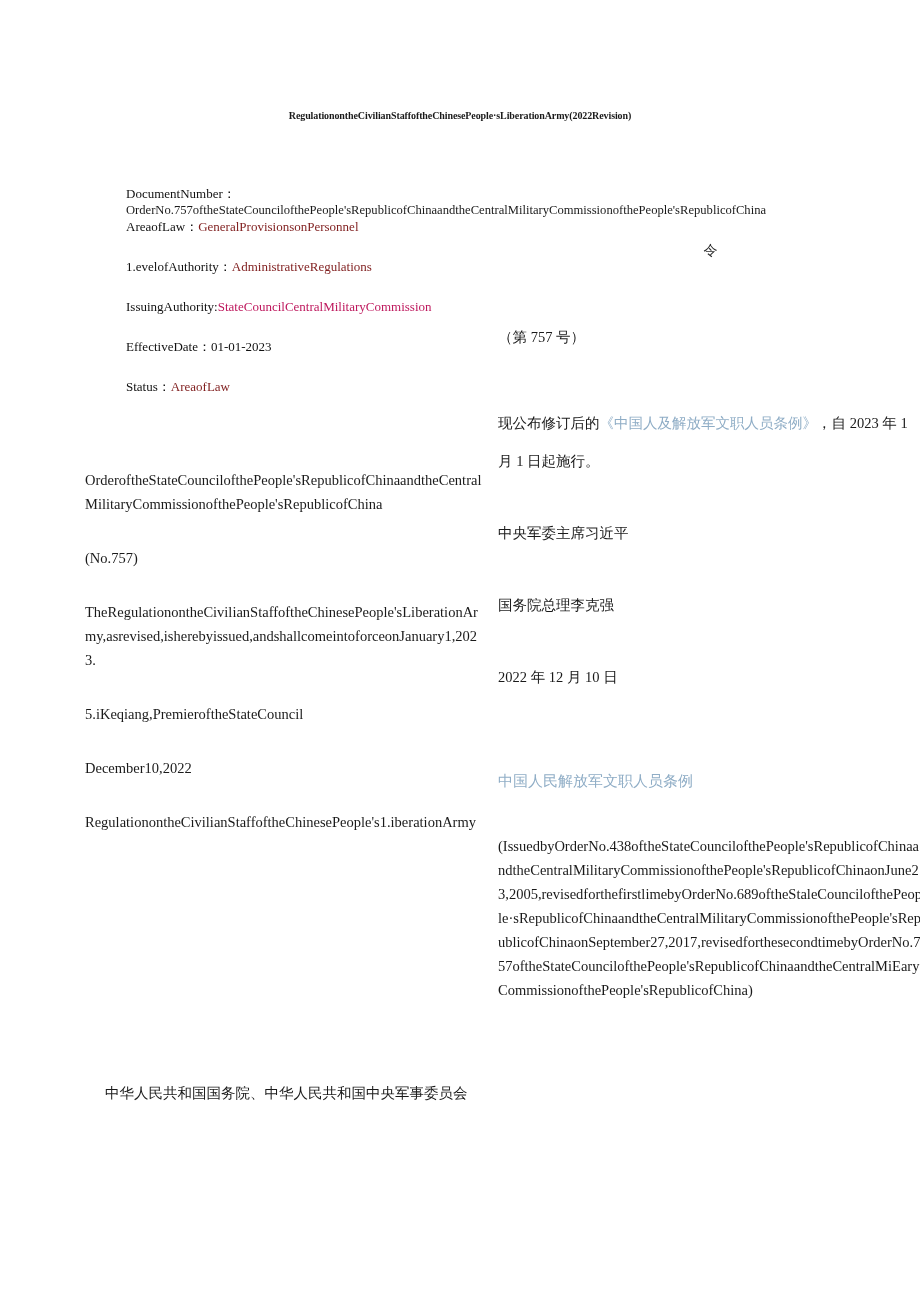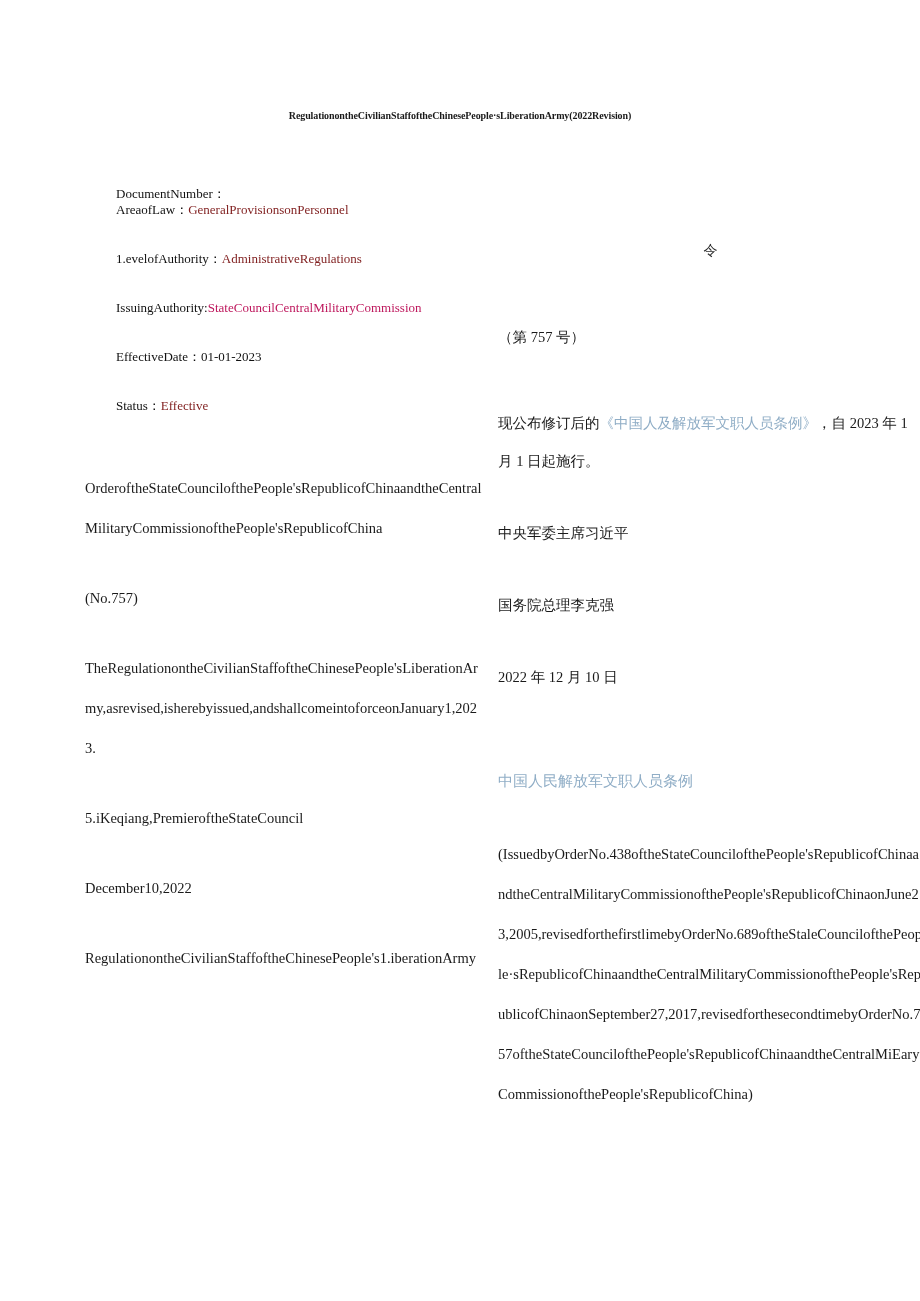--- a/index.html
+++ b/index.html
@@ -30,32 +30,32 @@
     text-align: center;
     font-weight: bold;
     font-size: 10px;
     letter-spacing: -0.1px;
     color: #1a1a1a;
   }
 
   
   .meta-block {
     position: absolute;
-    left: 116px;
+    left: 126px;
     top: 186px;
     width: 730px;
   }
   .meta-row {
     font-size: 13px;
     line-height: 16px;
     color: #1a1a1a;
     white-space: nowrap;
   }
   .meta-row.spaced {
-    margin-top: 33px;
+    margin-top: 24px;
   }
   .meta-label {
     color: #111111;
   }
   .meta-value {
     color: #111111;
   }
   .meta-link {
     color: #7f1d1d;
   }
@@ -78,21 +78,21 @@
   }
   .col-right {
     position: absolute;
     left: 498px;
     top: 232px;
     width: 425px;
   }
 
   .para {
     font-size: 14.5px;
-    line-height: 40px;
+    line-height: 24px;
     color: #1a1a1a;
     margin: 0 0 30px 0;
     word-break: break-all;
     overflow-wrap: anywhere;
   }
   .para.last { margin-bottom: 0; }
 
   .para-cn {
     font-size: 14.5px;
     line-height: 38px;
@@ -137,40 +137,43 @@
 <div class="page">
 
   <div class="doc-title">RegulationontheCivilianStaffoftheChinesePeople·sLiberationArmy(2022Revision)</div>
 
   <div class="meta-block">
 
     <div class="meta-row">
       <span class="meta-label">DocumentNumber：</span>
     </div>
 
+    <div class="meta-docnum">
+      <span>OrderNo.757oftheStateCouncilofthePeople'sRepublicofChinaandtheCentralMilitaryCommissionofthePeople'sRepublicofChina</span>
+    </div>
 
     <div class="meta-row">
       <span class="meta-label">AreaofLaw：</span><span class="meta-link">GeneralProvisionsonPersonnel</span>
     </div>
 
     <div class="meta-row spaced">
       <span class="meta-label">1.evelofAuthority：</span><span class="meta-link">AdministrativeRegulations</span>
     </div>
 
     <div class="meta-row spaced">
       <span class="meta-label">IssuingAuthority:</span><span class="meta-link tight">StateCouncilCentralMilitaryCommission</span>
     </div>
 
 
     <div class="meta-row spaced">
       <span class="meta-label">EffectiveDate：</span><span class="meta-value">01-01-2023</span>
     </div>
 
     <div class="meta-row spaced">
-      <span class="meta-label">Status：</span><span class="meta-link">Effective</span>
+      <span class="meta-label">Status：</span><span class="meta-link">AreaofLaw</span>
     </div>
 
   </div>
 
   <div class="col-left">
 
     <p class="para">OrderoftheStateCouncilofthePeople'sRepublicofChinaandtheCentralMilitaryCommissionofthePeople'sRepublicofChina</p>
 
     <p class="para">(No.757)</p>
 
@@ -178,20 +181,21 @@
 
 
     <p class="para">5.iKeqiang,PremieroftheStateCouncil</p>
 
     <p class="para">December10,2022</p>
 
     <p class="para last">RegulationontheCivilianStaffoftheChinesePeople's1.iberationArmy</p>
 
   </div>
 
+  <div class="cn-footer">中华人民共和国国务院、中华人民共和国中央军事委员会</div>
 
   <div class="col-right">
 
     <div class="para-cn cn-heading-center">令</div>
 
     <div class="gap-lg"></div>
 
     <div class="para-cn">（第 757 号）</div>
 
     <div class="gap-lg"></div>

